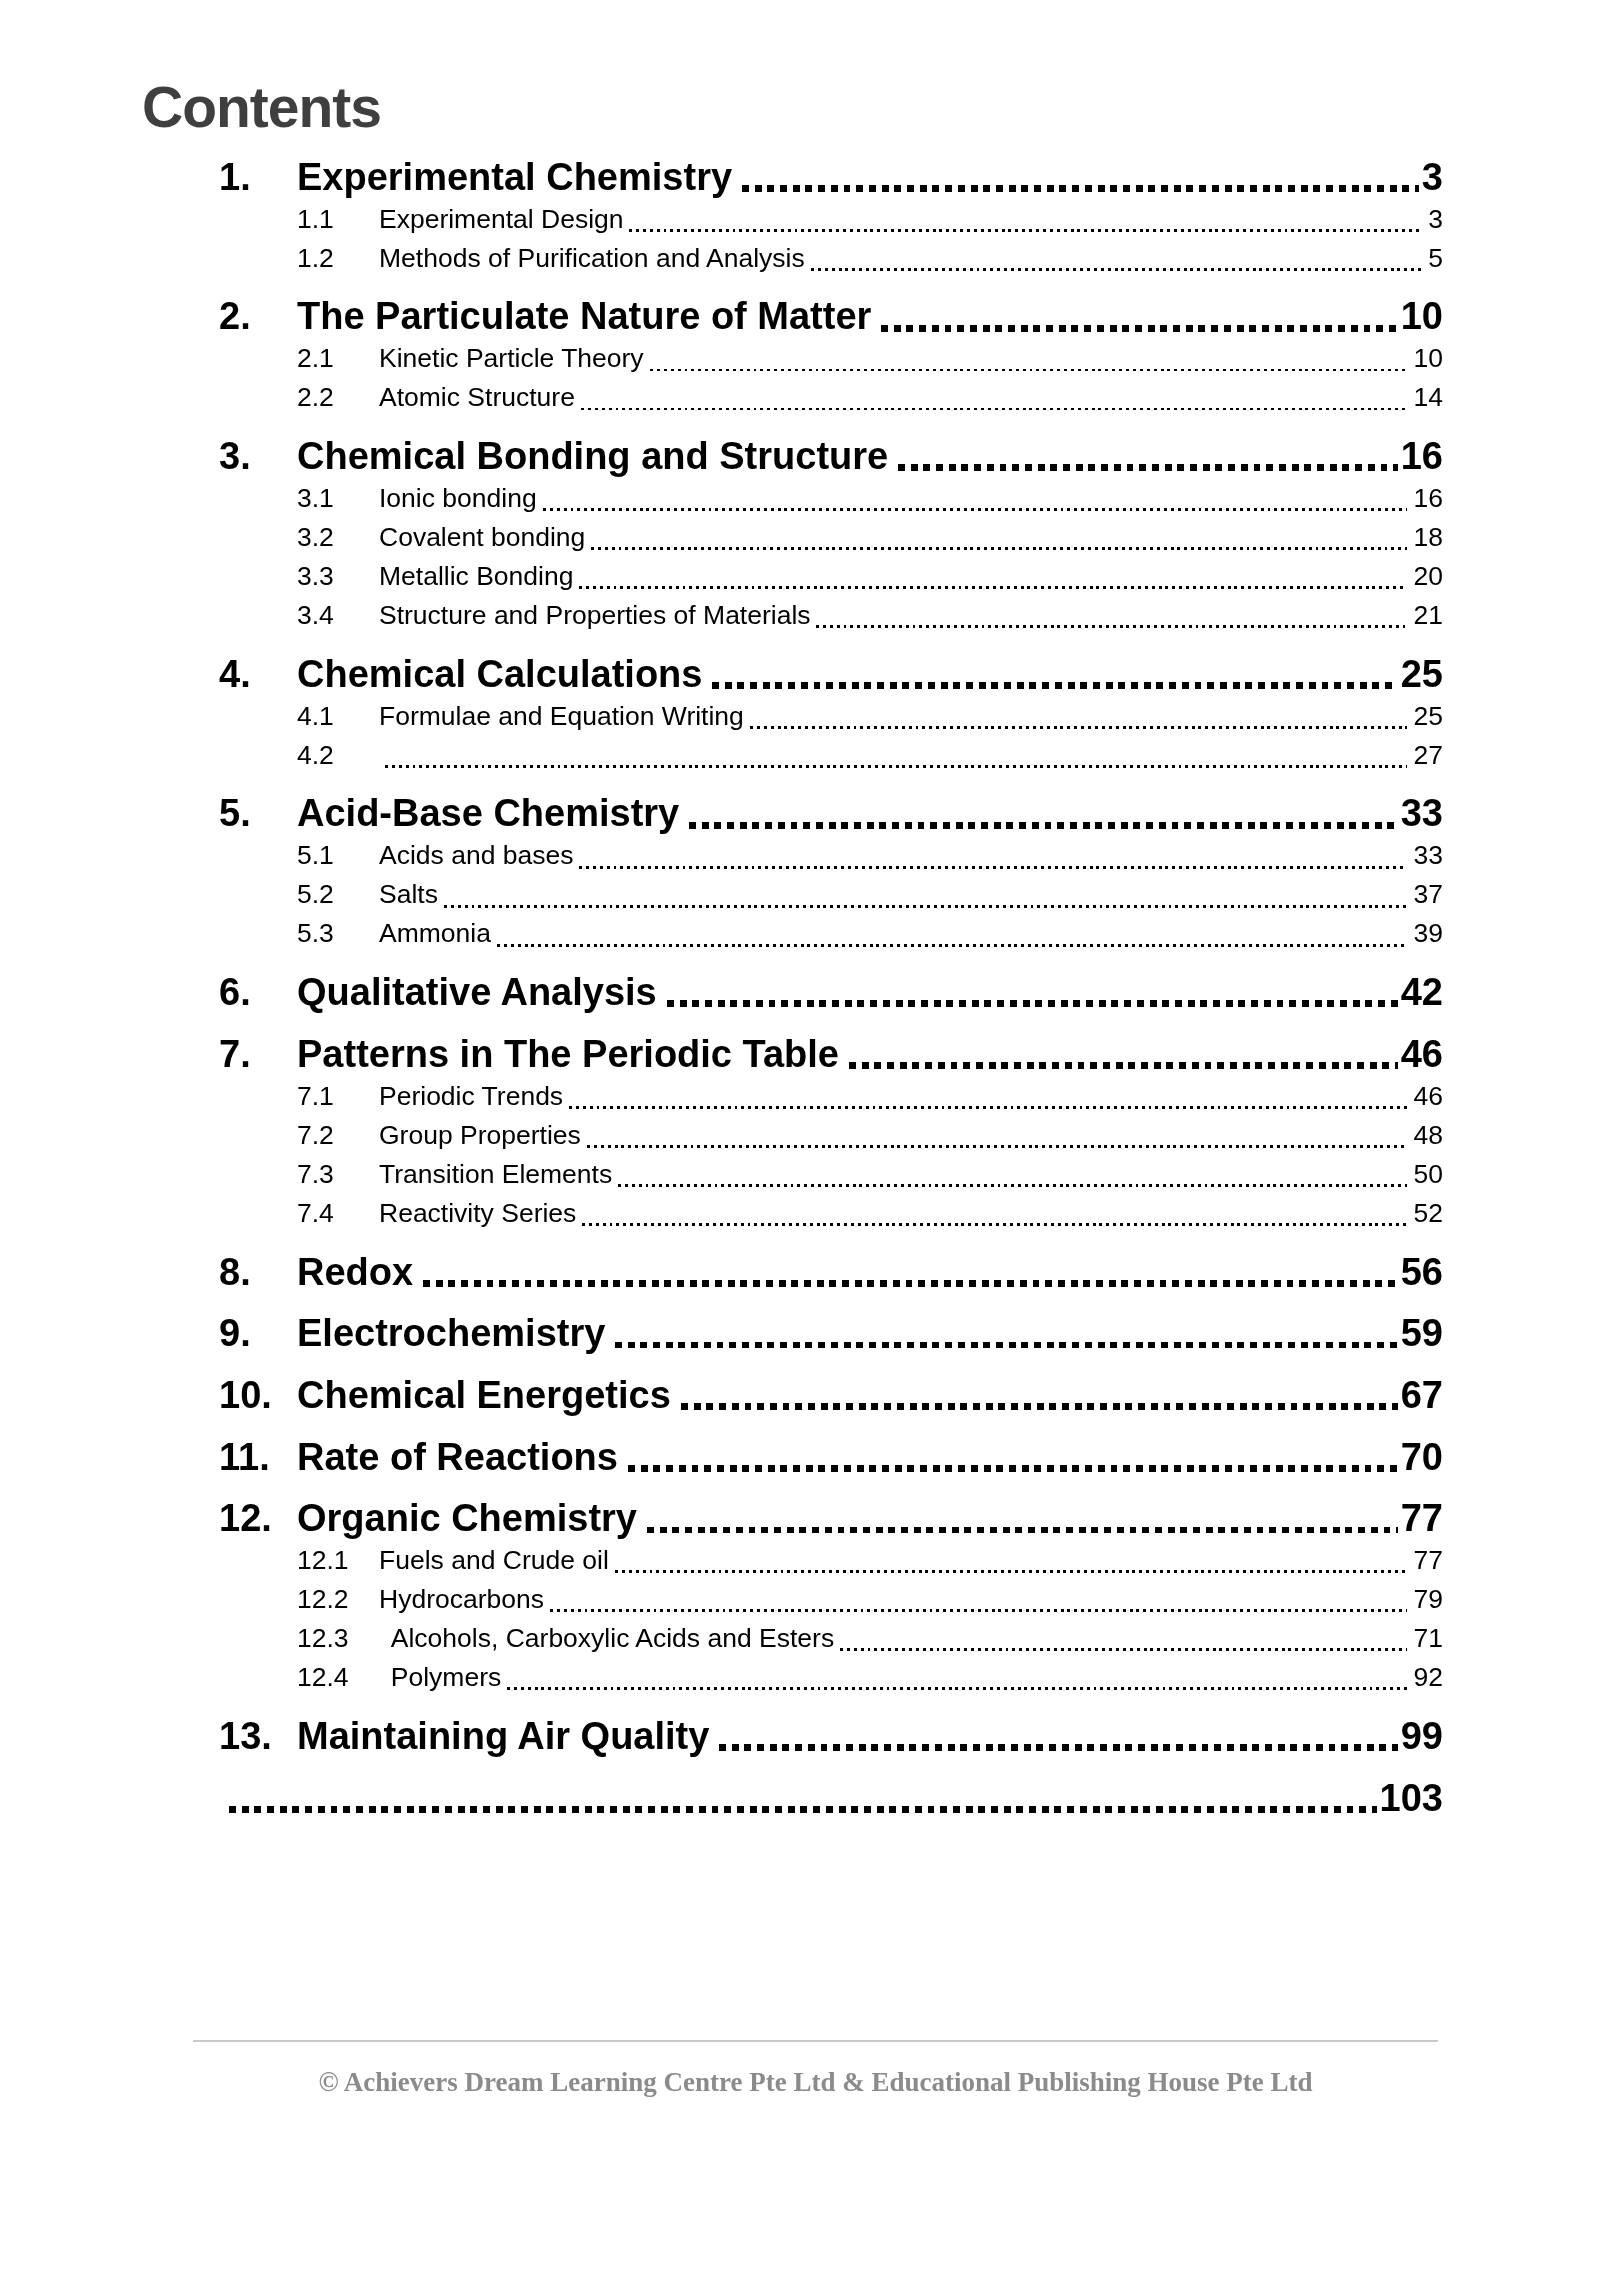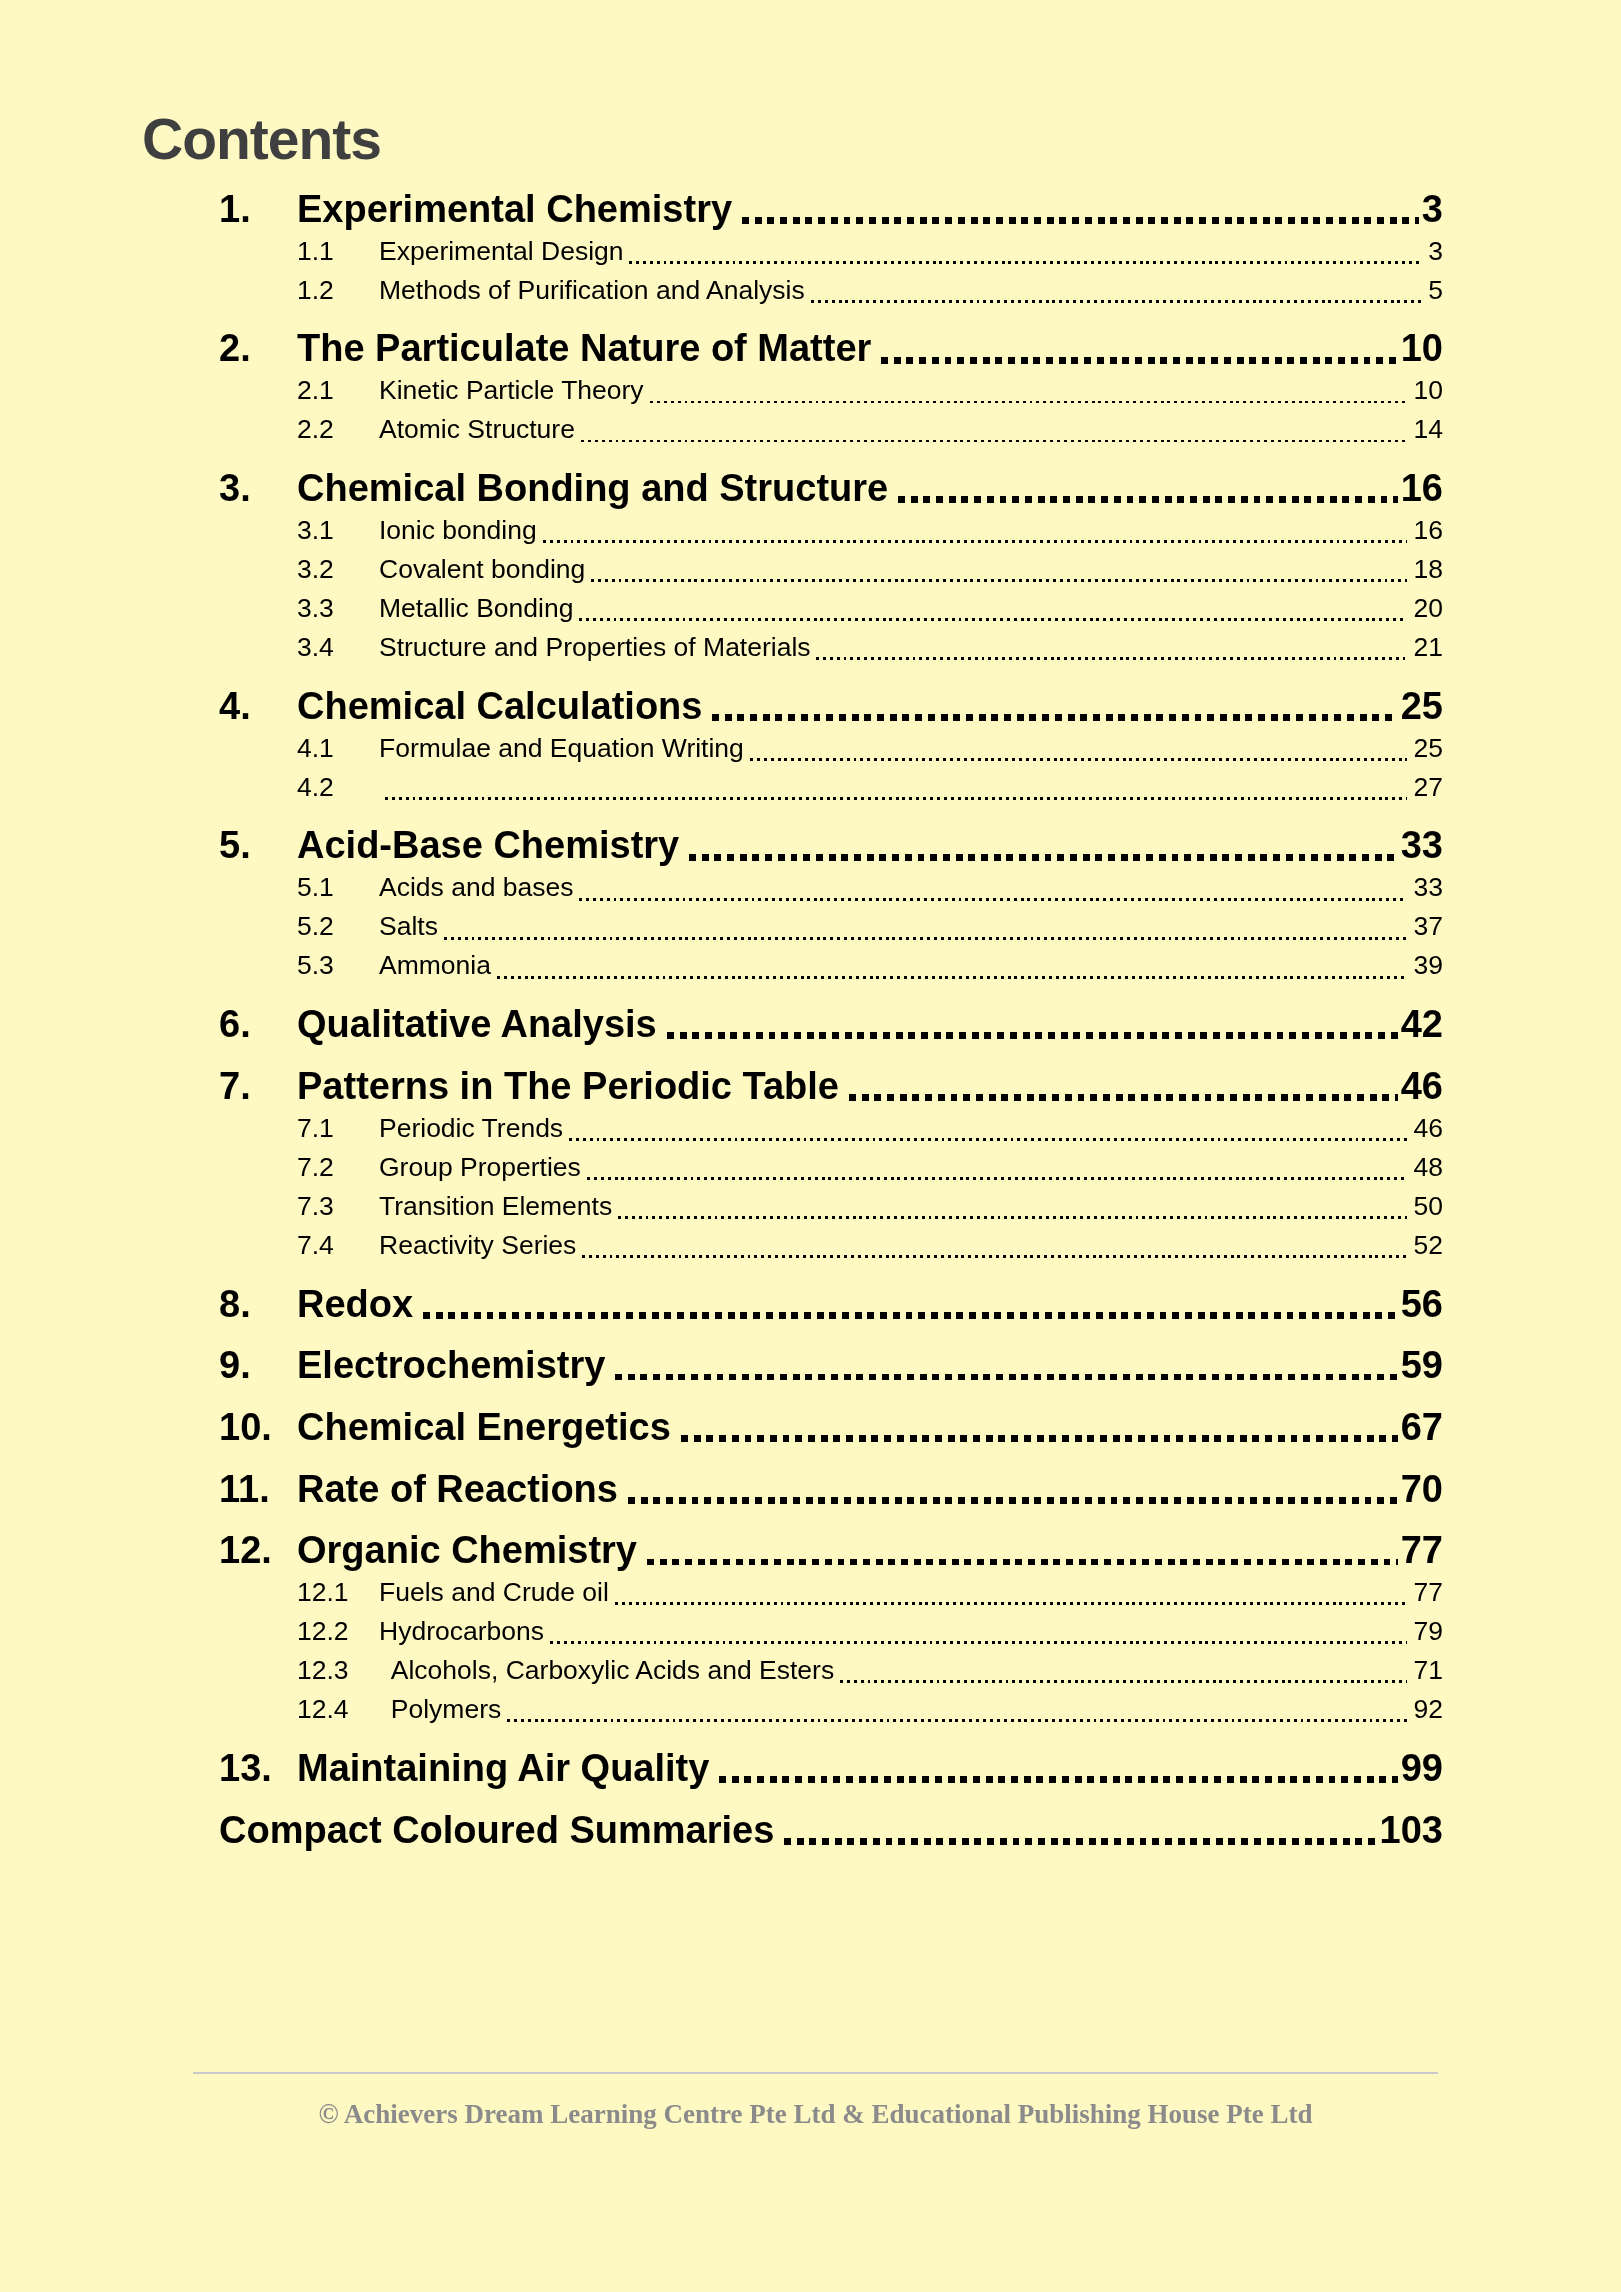--- a/index.html
+++ b/index.html
@@ -1,26 +1,26 @@
 <!DOCTYPE html>
 <html><head>
 <meta charset="utf-8">
 <style>
   html, body { margin: 0; padding: 0; background: #e8e8e8; }
   .page {
     position: relative;
     width: 1621px;
     height: 2293px;
     margin: 0 auto;
-    background: #fef9c3;
+    background: #ffffff;
     font-family: "Liberation Sans", "DejaVu Sans", sans-serif;
     color: #000;
     overflow: hidden;
     box-sizing: border-box;
-    padding-top: 109px;
+    padding-top: 77px;
   }
   h1.contents-title {
     margin: 0 0 0 142px;
     font-size: 57px;
     line-height: 61px;
     font-weight: 700;
     letter-spacing: -1px;
     color: #3f3f3f;
   }
   .toc { margin-top: 13.7px; }
@@ -277,21 +277,20 @@
     <span class="pg">92</span>
   </div>
       <div class="row l1">
     <span class="num">13.</span>
     <span class="ttl">Maintaining Air Quality</span>
     <span class="leader"></span>
     <span class="pg">99</span>
   </div>
       <div class="row l1 no-num">
 
-    <span class="ttl">Compact Coloured Summaries</span>
     <span class="leader"></span>
     <span class="pg">103</span>
   </div>
     </nav>
 
   <div class="footer-rule"></div>
   <div class="footer-text">© Achievers Dream Learning Centre Pte Ltd &amp; Educational Publishing House Pte Ltd</div>
 </div>
 
 

